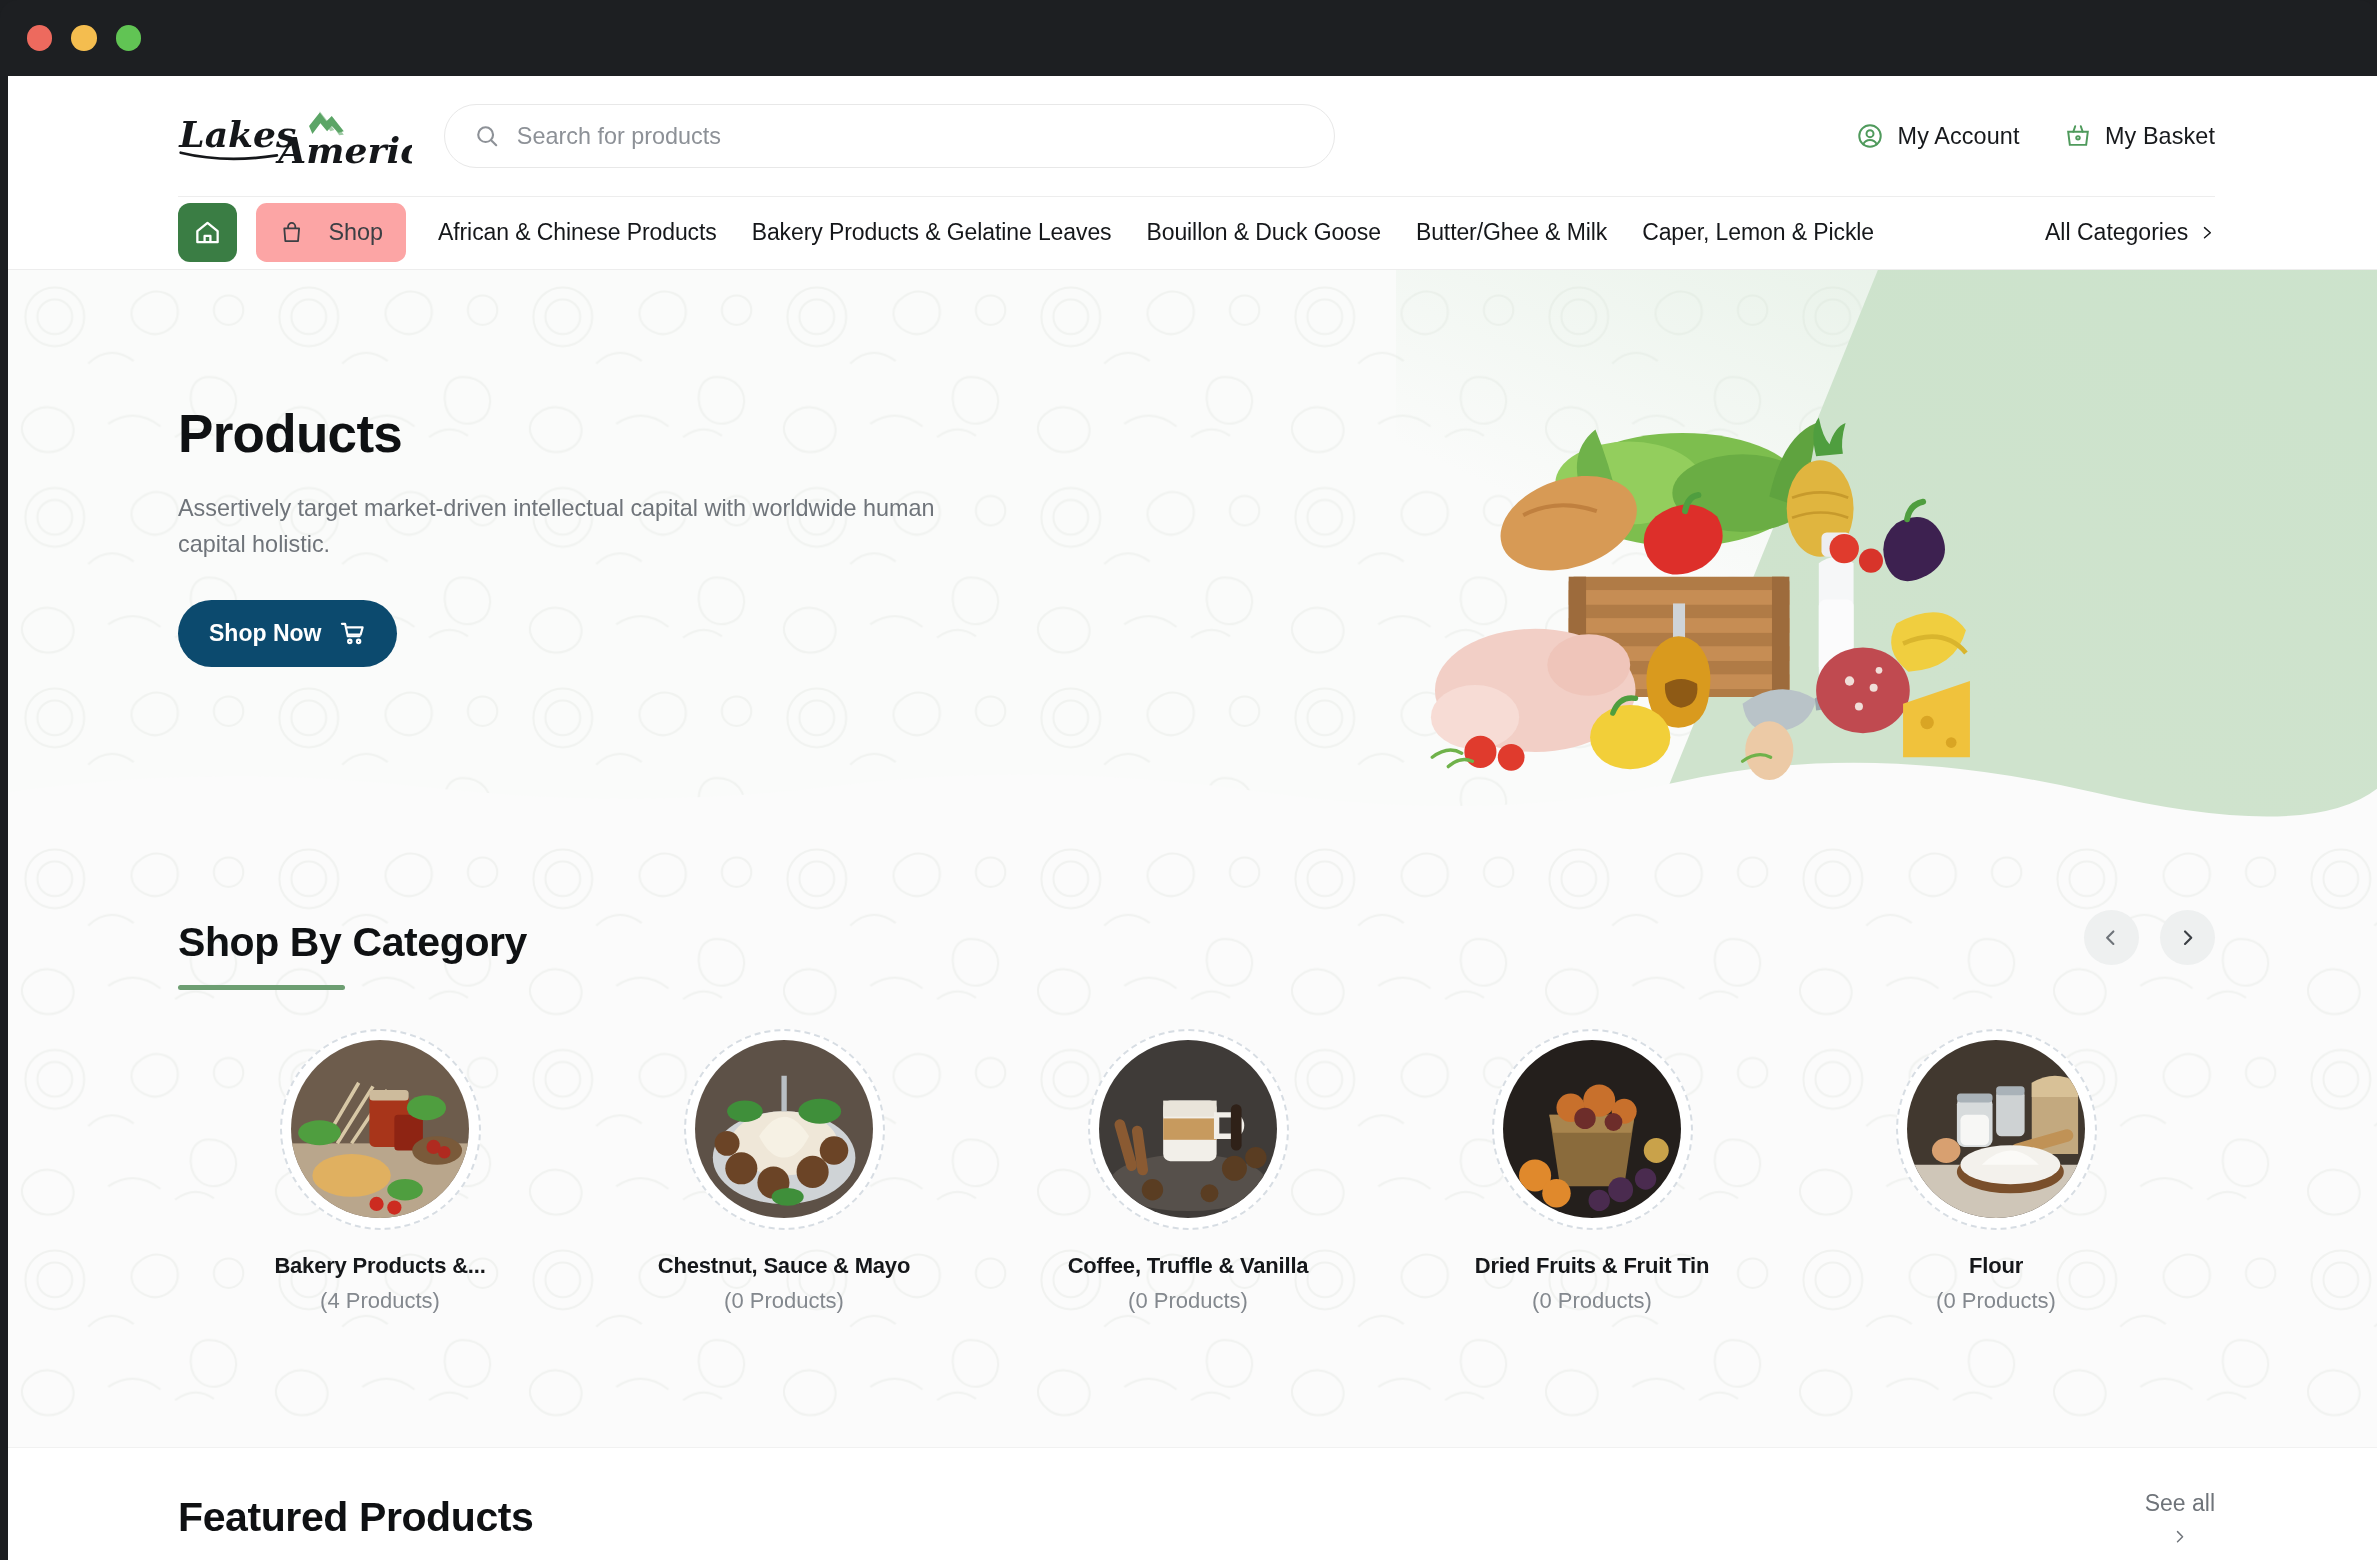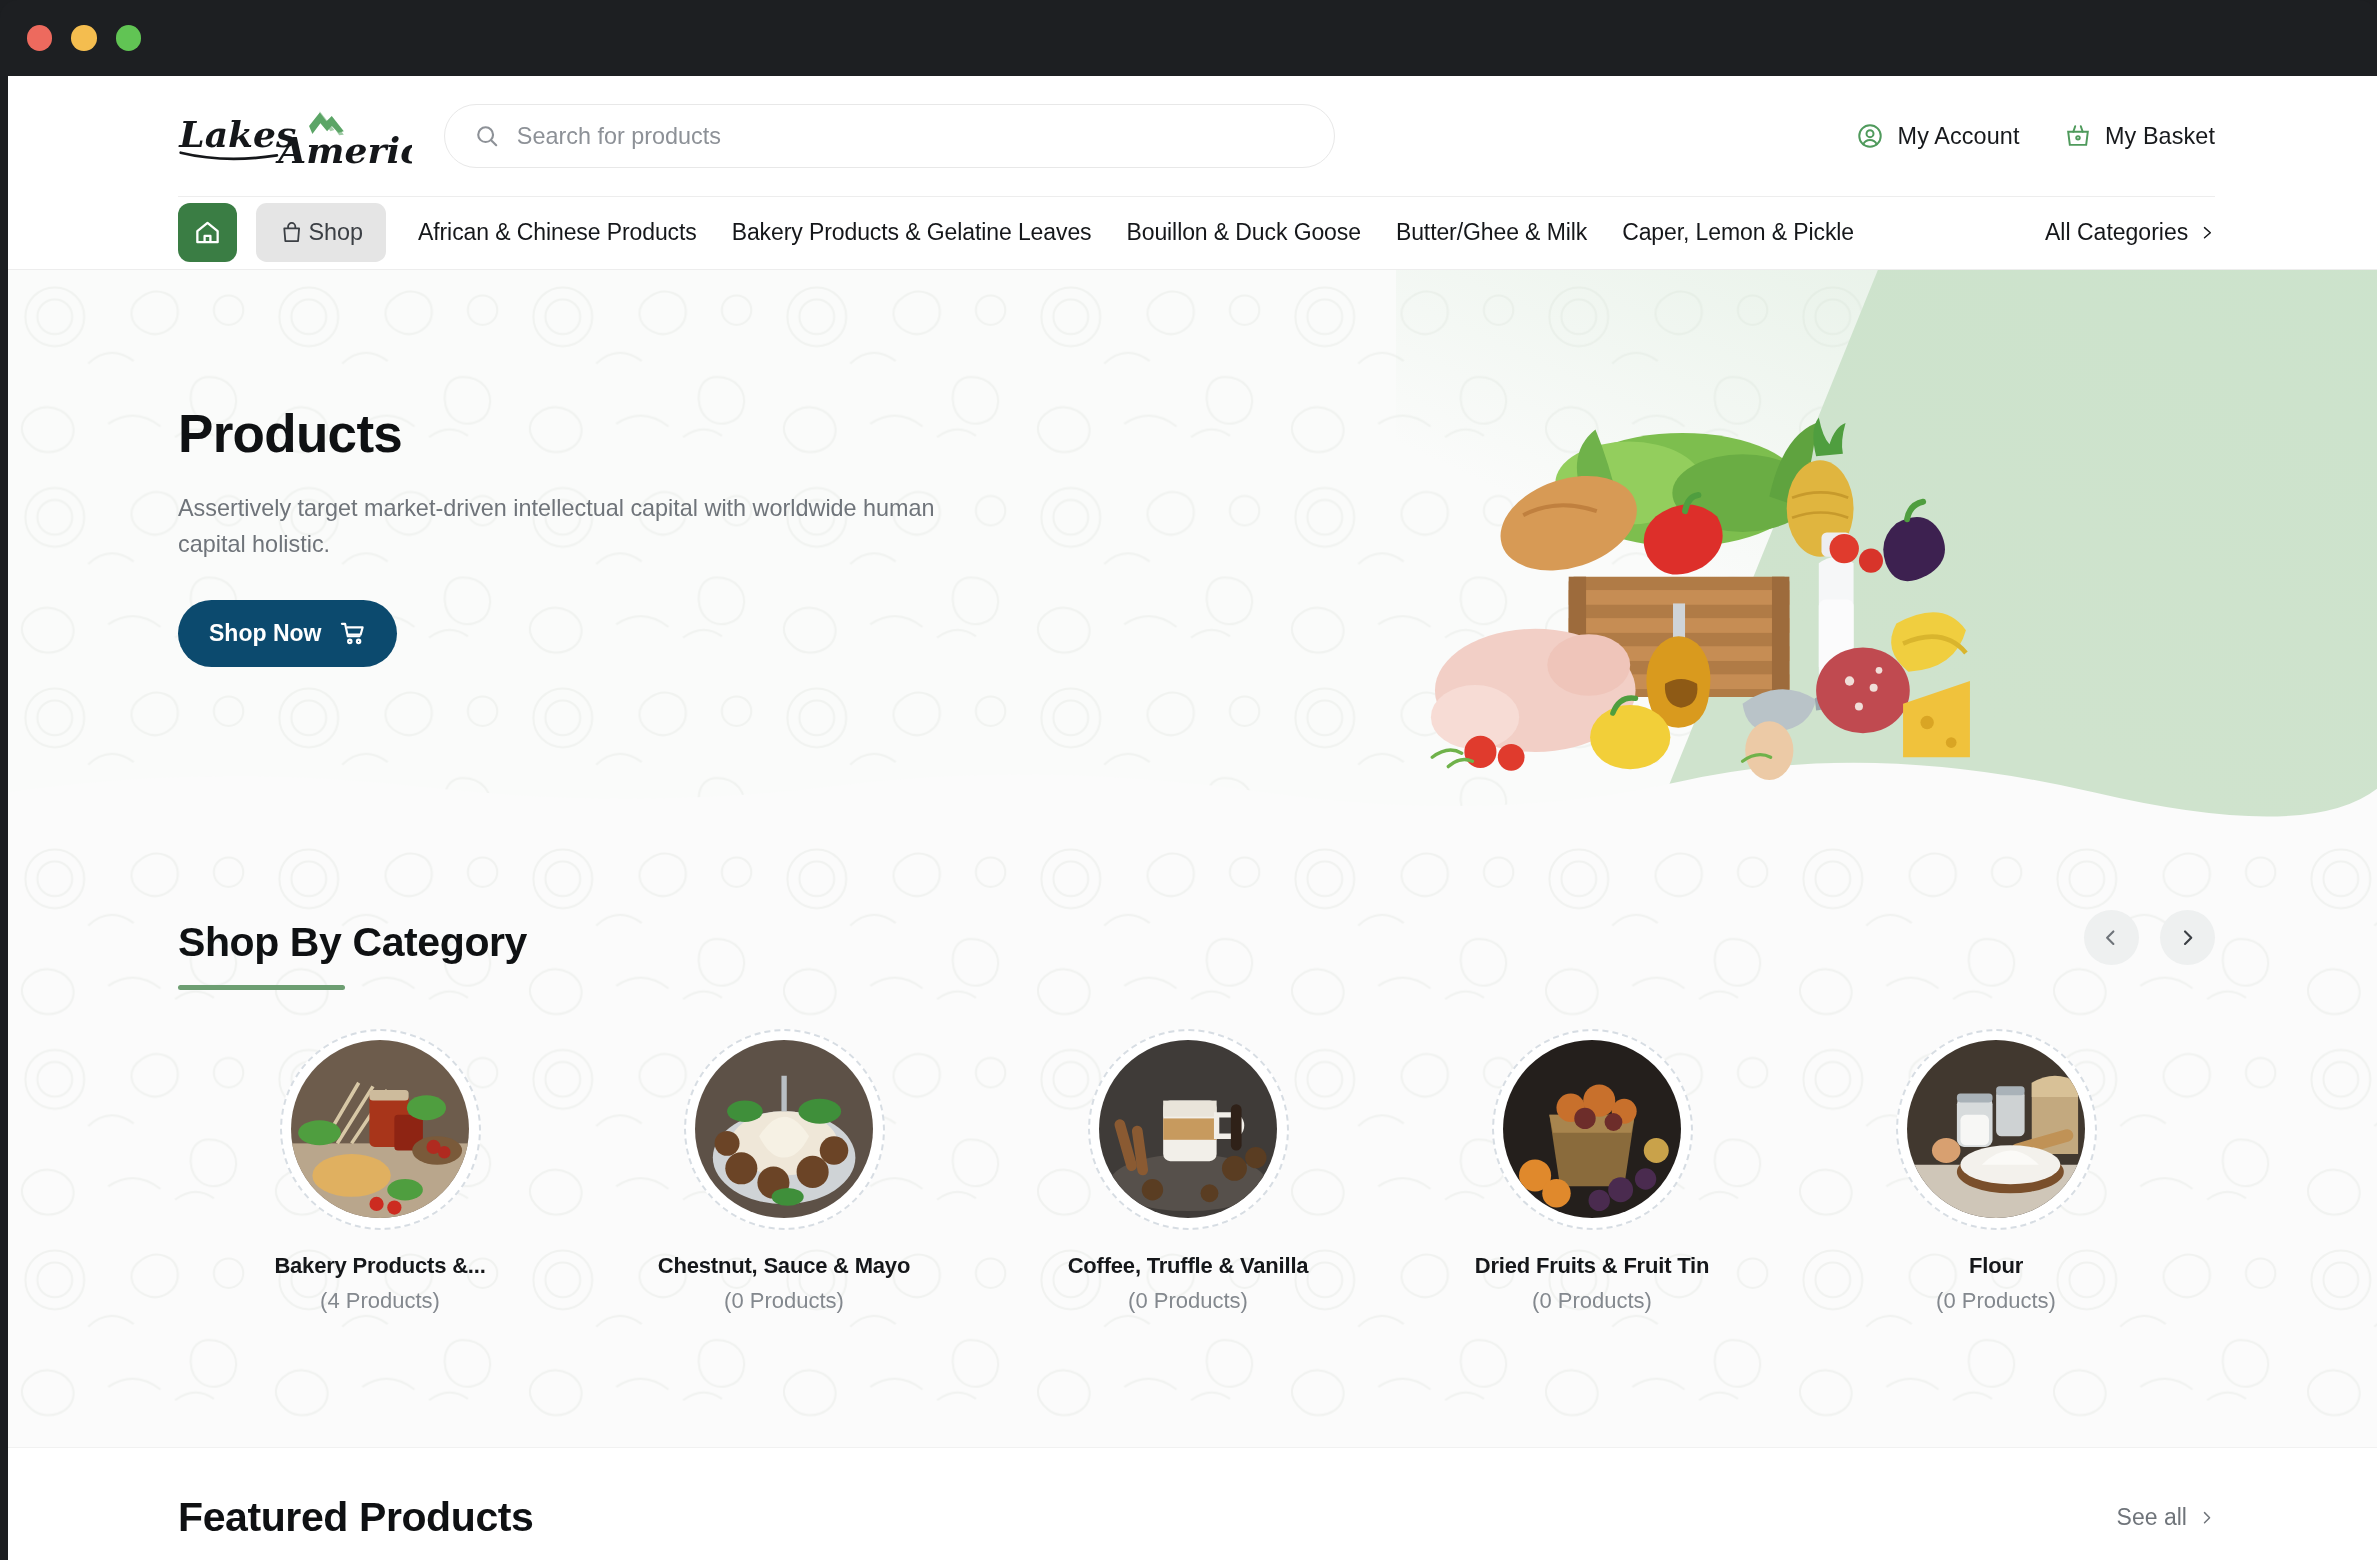--- a/index.html
+++ b/index.html
@@ -125,24 +125,24 @@
     background: #3a7d44;
     border-radius: 12px;
     display: flex; align-items: center; justify-content: center;
     flex: none;
     cursor: pointer;
   }
   .home-btn svg { width: 29px; height: 29px; }
   .shop-btn {
     margin-left: 19px;
     height: 59px;
-    background: #e5e5e5;
+    background: #fca5a5;
     border-radius: 10.7px;
     display: flex; align-items: center;
-    gap: 4px;
+    gap: 24px;
     padding: 0 23px;
     flex: none;
     cursor: pointer;
   }
   .shop-btn svg { width: 25.4px; height: 25.4px; }
   .shop-btn span { font-size: 23.4px; color: #3b3f44; }
 
   .nav-items {
     display: flex; align-items: center;
     margin-left: 32px;
@@ -342,20 +342,21 @@
   }
   .feat-title {
     font-size: 41px; font-weight: 700; color: #0f1113;
     letter-spacing: -0.4px;
   }
   .see-all {
     margin-left: auto;
     display: flex; align-items: center; gap: 10.7px;
     font-size: 23px; color: #6f747a;
     cursor: pointer;
+    flex-direction: column;
   }
   .see-all svg { width: 17.4px; height: 17.4px; }
 </style>
 </head>
 <body>
 
 <div class="window">
 
   <div class="titlebar">
     <div class="dot red"></div>

